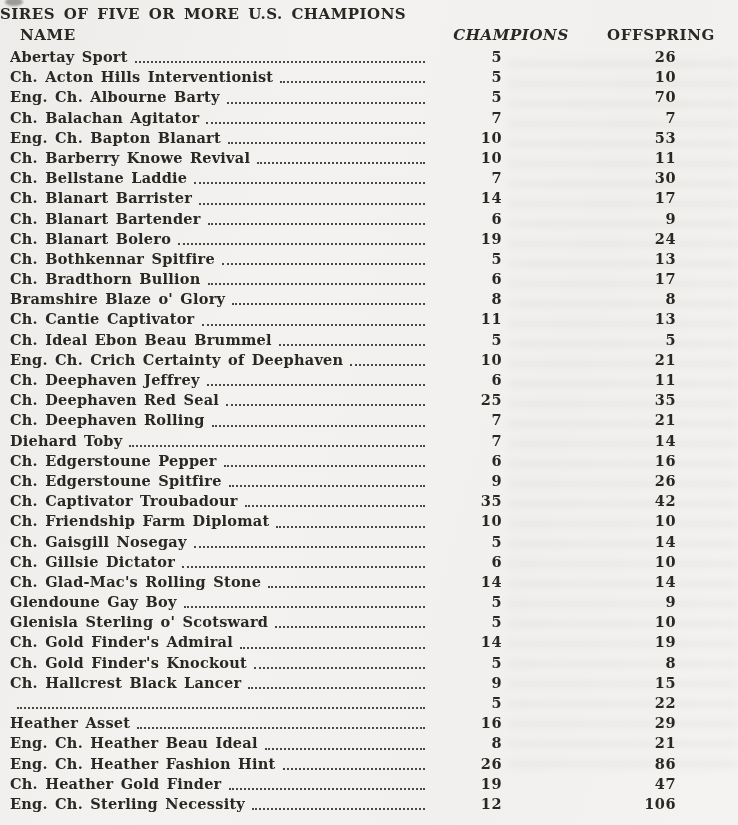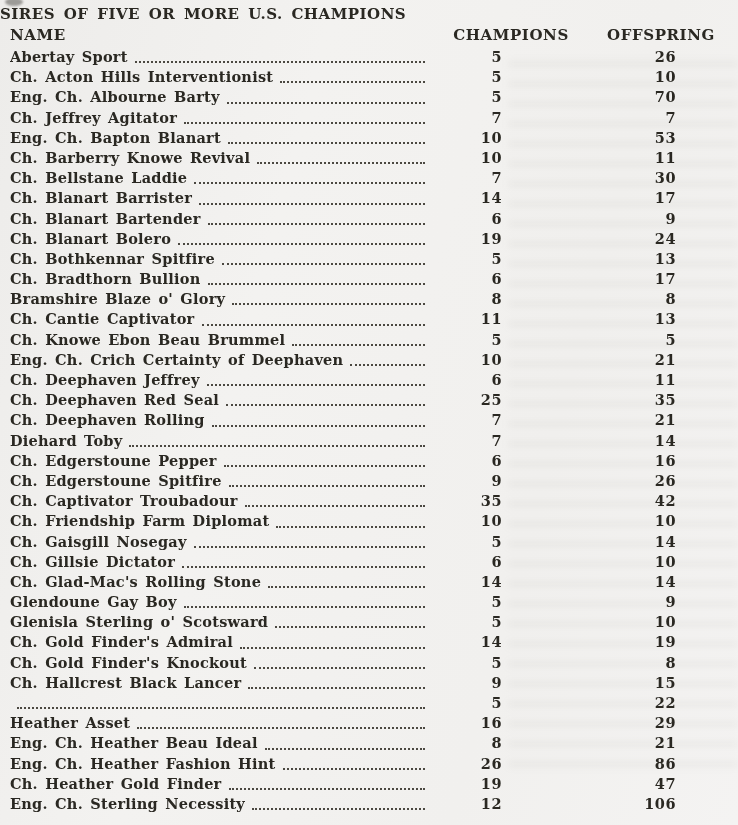--- a/index.html
+++ b/index.html
@@ -28,22 +28,22 @@
   .title {
     position:absolute; top:5px; left:0; width:732px; margin:0;
     font-size:15px; font-weight:bold;
     letter-spacing:0.5px; word-spacing:3px;
     white-space:nowrap;
   }
   .colheads span {
     position:absolute; top:26px;
     font-size:15px; letter-spacing:0.6px; white-space:nowrap;
   }
-  .h-name  { left:10px; }
-  .h-champ { left:511px; transform:translateX(-50%); }
+  .h-name  { left:20px; }
+  .h-champ { left:511px; transform:translateX(-50%);font-style:italic; }
   .h-off   { left:661px; transform:translateX(-50%); }
   .rows {
     position:absolute; top:47px; left:10px; width:666px;
   }
   .row {
     display:flex;
     height:20.2px; line-height:20.2px;
     font-size:14.5px;
     white-space:nowrap;
     gap:48px;
@@ -97,21 +97,21 @@
     <span class="cell-name">
       <span class="nm">Eng. Ch. Albourne Barty</span>
       <span class="leader"></span>
     </span>
     <span class="cell-champ">5</span>
     <span class="cell-off">70</span>
   </div>
 
   <div class="row">
     <span class="cell-name">
-      <span class="nm">Ch. Jeffrey Agitator</span>
+      <span class="nm">Ch. Balachan Agitator</span>
       <span class="leader"></span>
     </span>
     <span class="cell-champ">7</span>
     <span class="cell-off">7</span>
   </div>
 
   <div class="row">
     <span class="cell-name">
       <span class="nm">Eng. Ch. Bapton Blanart</span>
       <span class="leader"></span>
@@ -196,21 +196,21 @@
     <span class="cell-name">
       <span class="nm">Ch. Cantie Captivator</span>
       <span class="leader"></span>
     </span>
     <span class="cell-champ">11</span>
     <span class="cell-off">13</span>
   </div>
 
   <div class="row">
     <span class="cell-name">
-      <span class="nm">Ch. Knowe Ebon Beau Brummel</span>
+      <span class="nm">Ch. Ideal Ebon Beau Brummel</span>
       <span class="leader"></span>
     </span>
     <span class="cell-champ">5</span>
     <span class="cell-off">5</span>
   </div>
 
   <div class="row">
     <span class="cell-name">
       <span class="nm">Eng. Ch. Crich Certainty of Deephaven</span>
       <span class="leader"></span>

